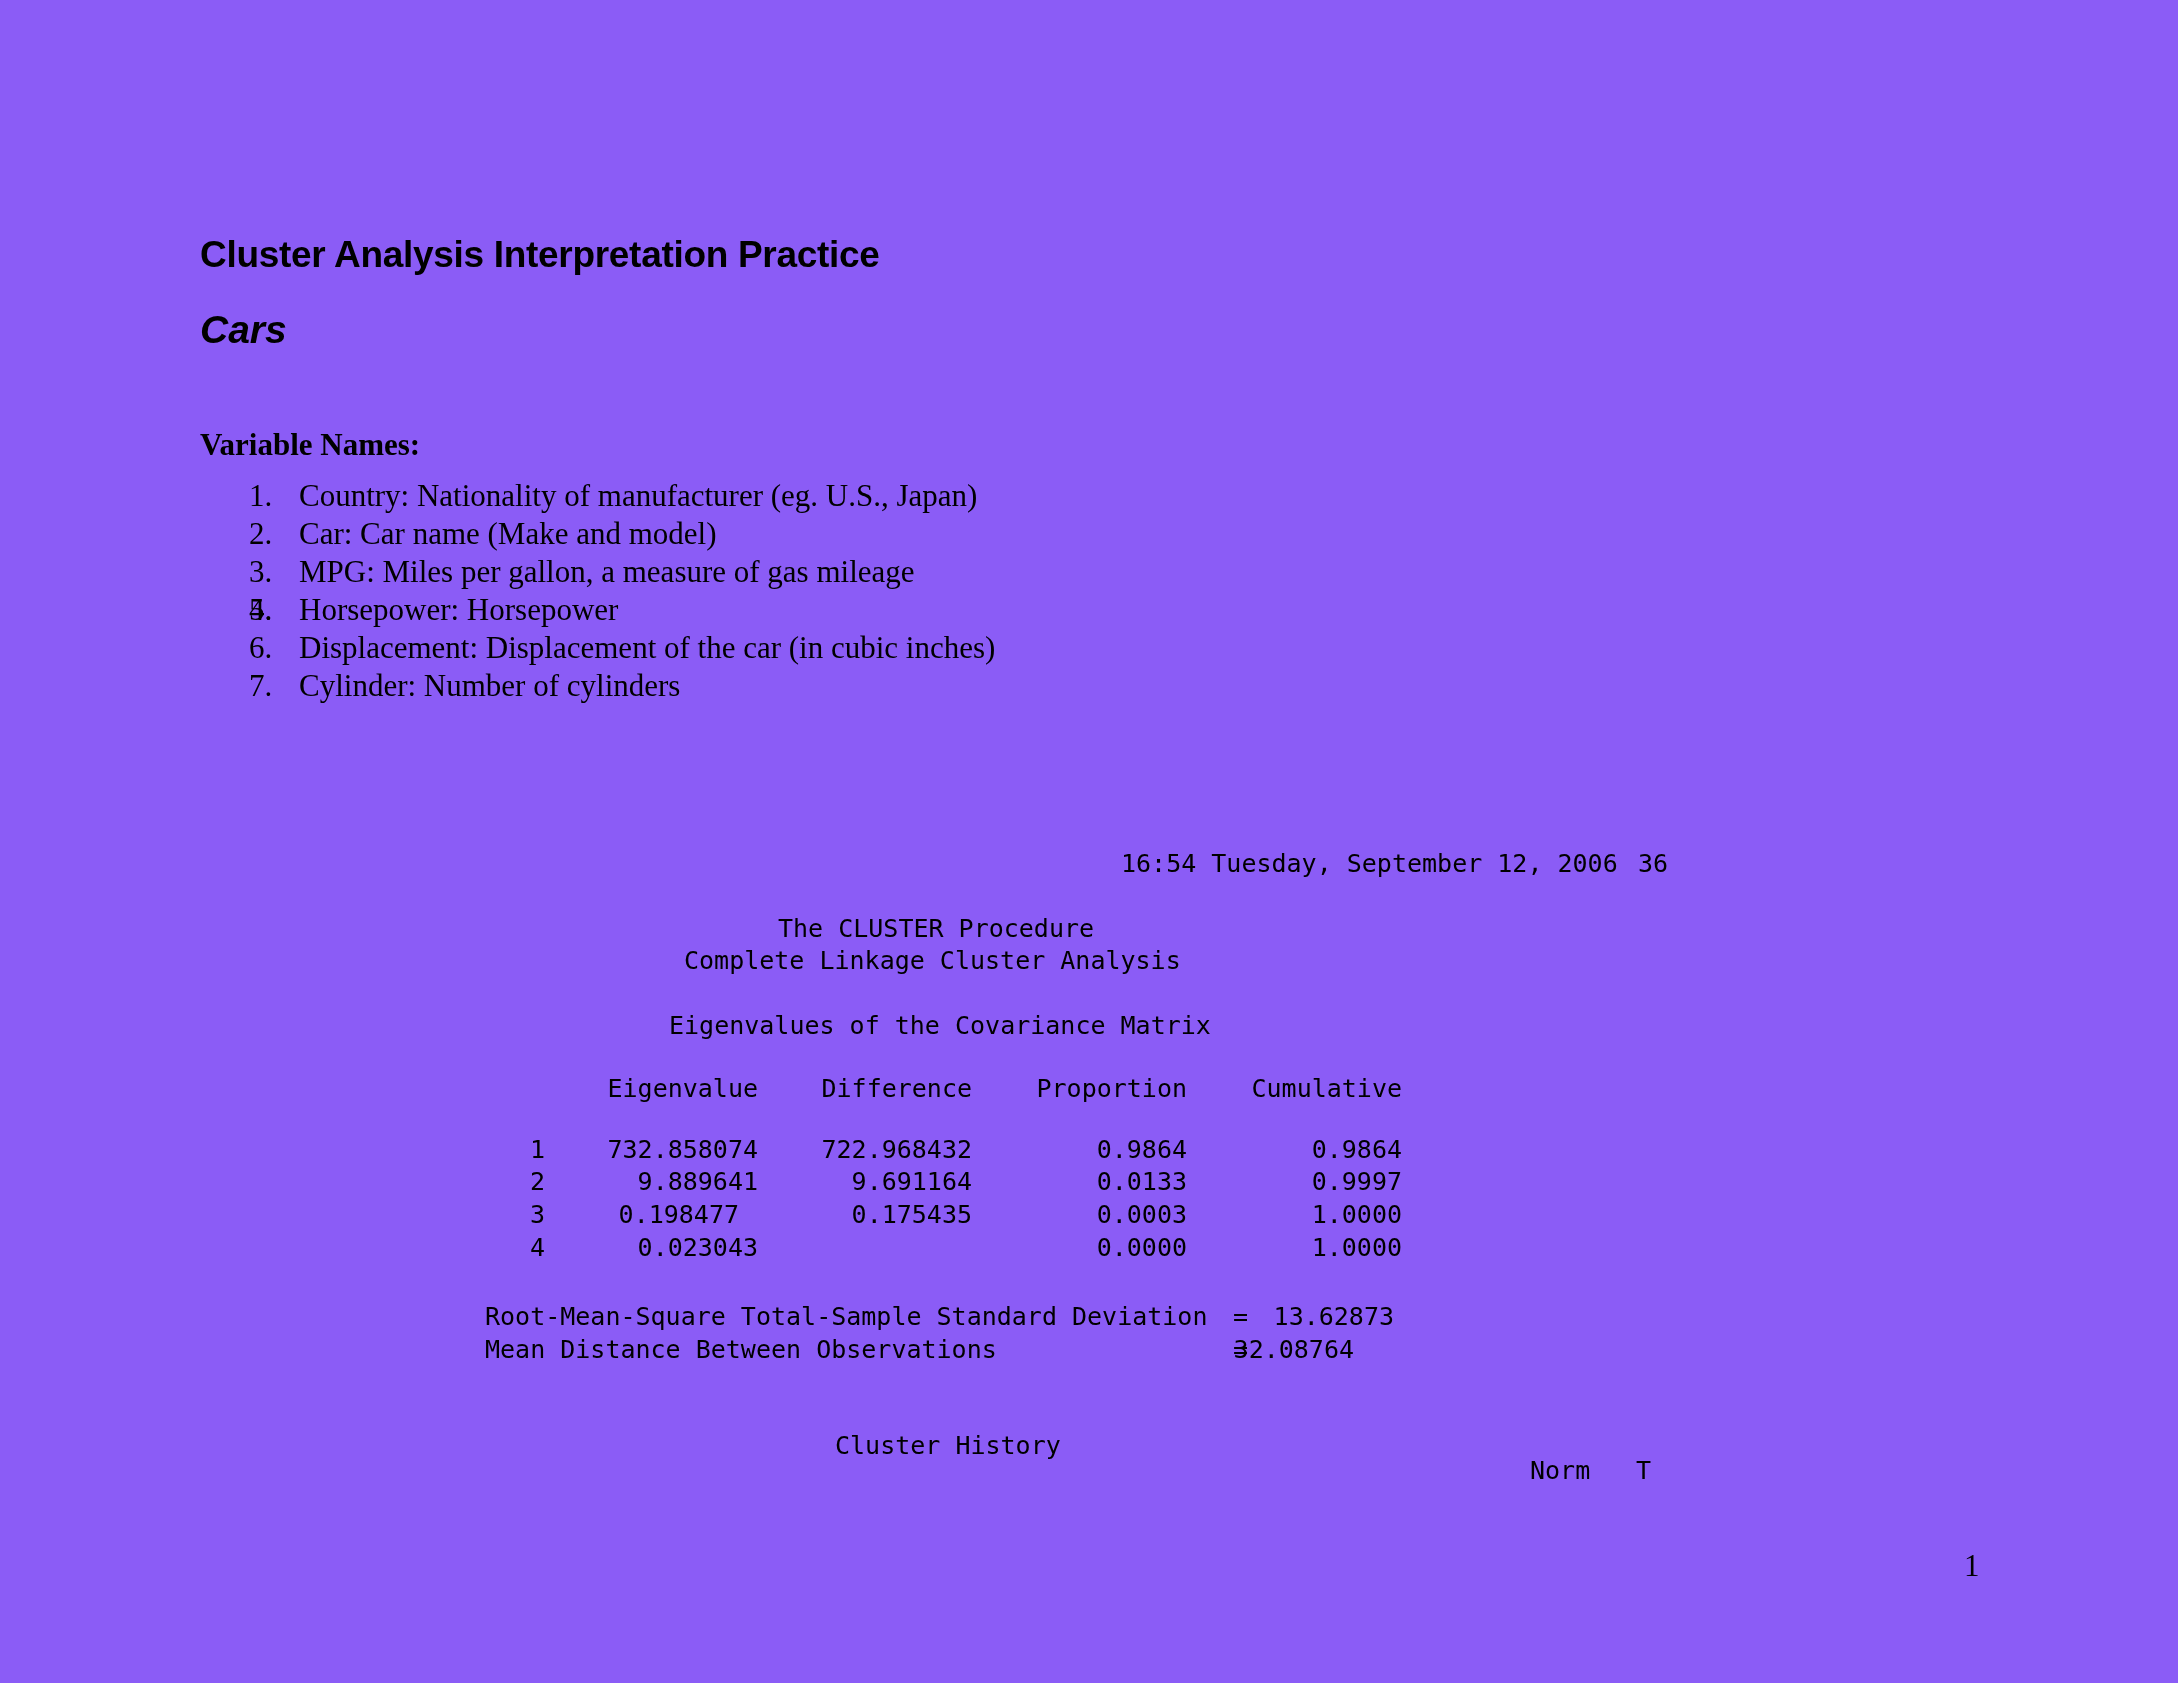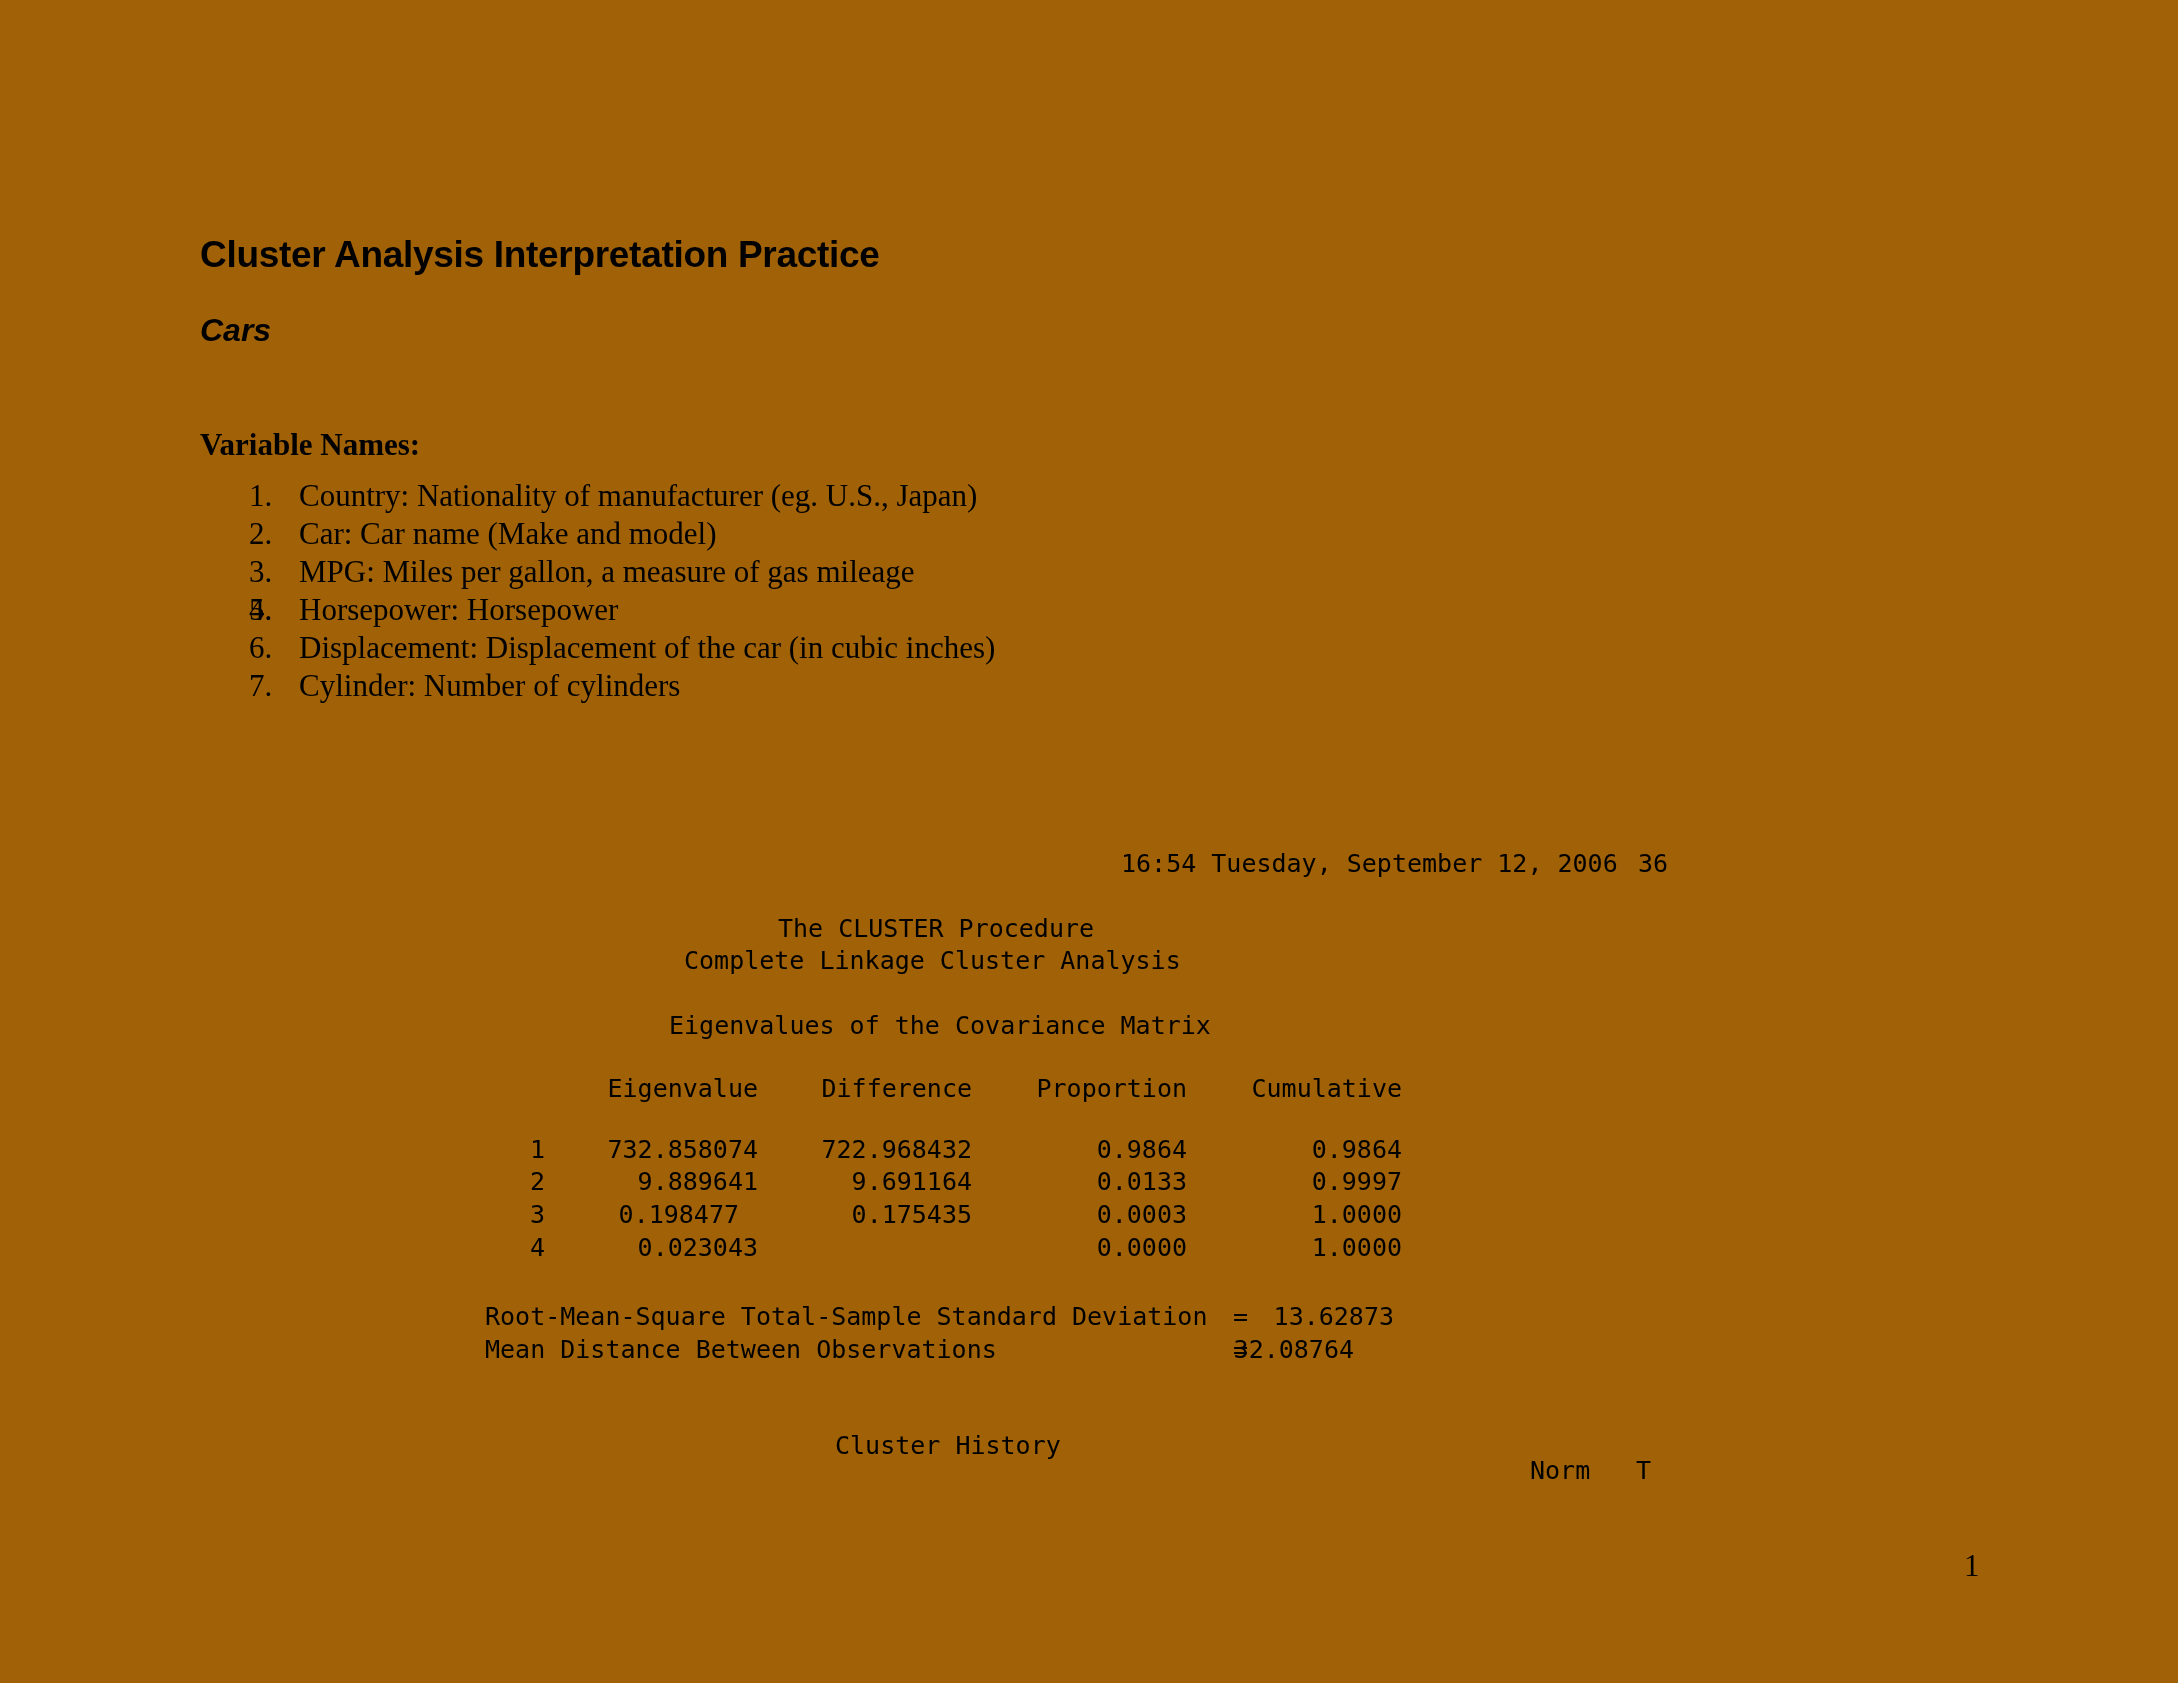--- a/index.html
+++ b/index.html
@@ -11,39 +11,39 @@
       width: 2178px;
       height: 1683px;
       position: relative;
       overflow: hidden;
       color: #000000;
     }
     .page {
       position: absolute;
       left: 0; top: 0;
       width: 2178px; height: 1683px;
-      background: #a16207;
+      background: #8b5cf6;
     }
     .abs { position: absolute; white-space: pre; }
 
     
     .doc-title {
       left: 200px; top: 232px;
       font-family: "Liberation Sans", sans-serif;
       font-weight: bold;
       font-size: 37px;
       line-height: 46px;
       letter-spacing: -0.3px;
     }
     .doc-subtitle {
       left: 200px; top: 307px;
       font-family: "Liberation Sans", sans-serif;
       font-weight: bold;
       font-style: italic;
-      font-size: 32px;
+      font-size: 39px;
       line-height: 46px;
     }
     .section-heading {
       left: 200px; top: 394px;
       font-family: "Liberation Serif", serif;
       font-weight: bold;
       font-size: 31px;
       line-height: 40px;
       margin-top: 31px;
     }

